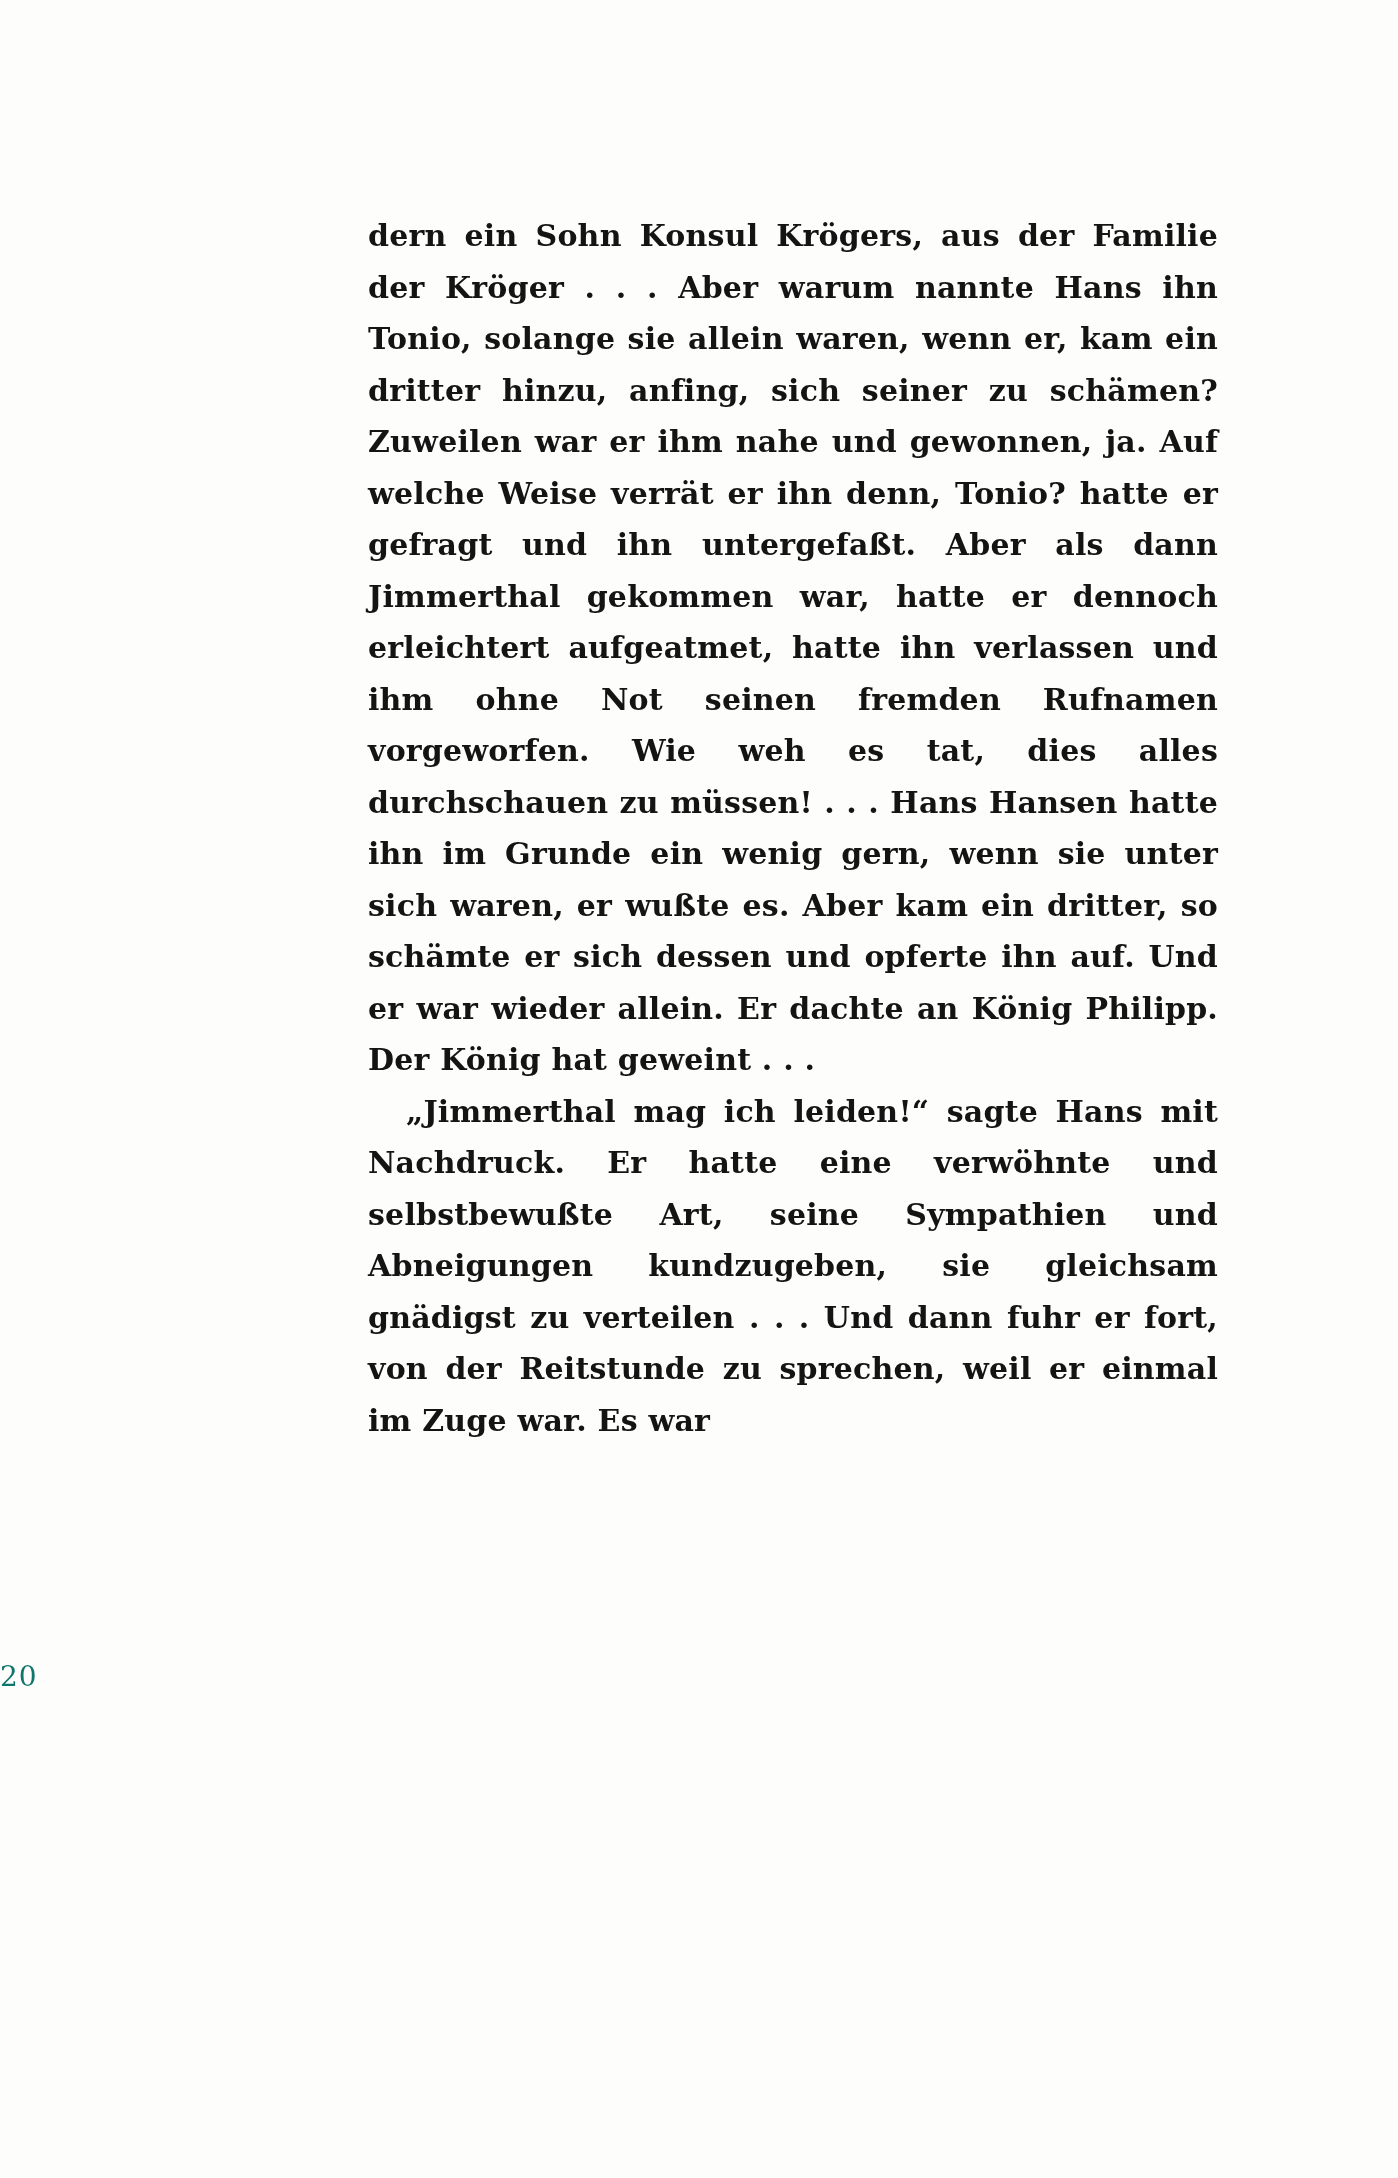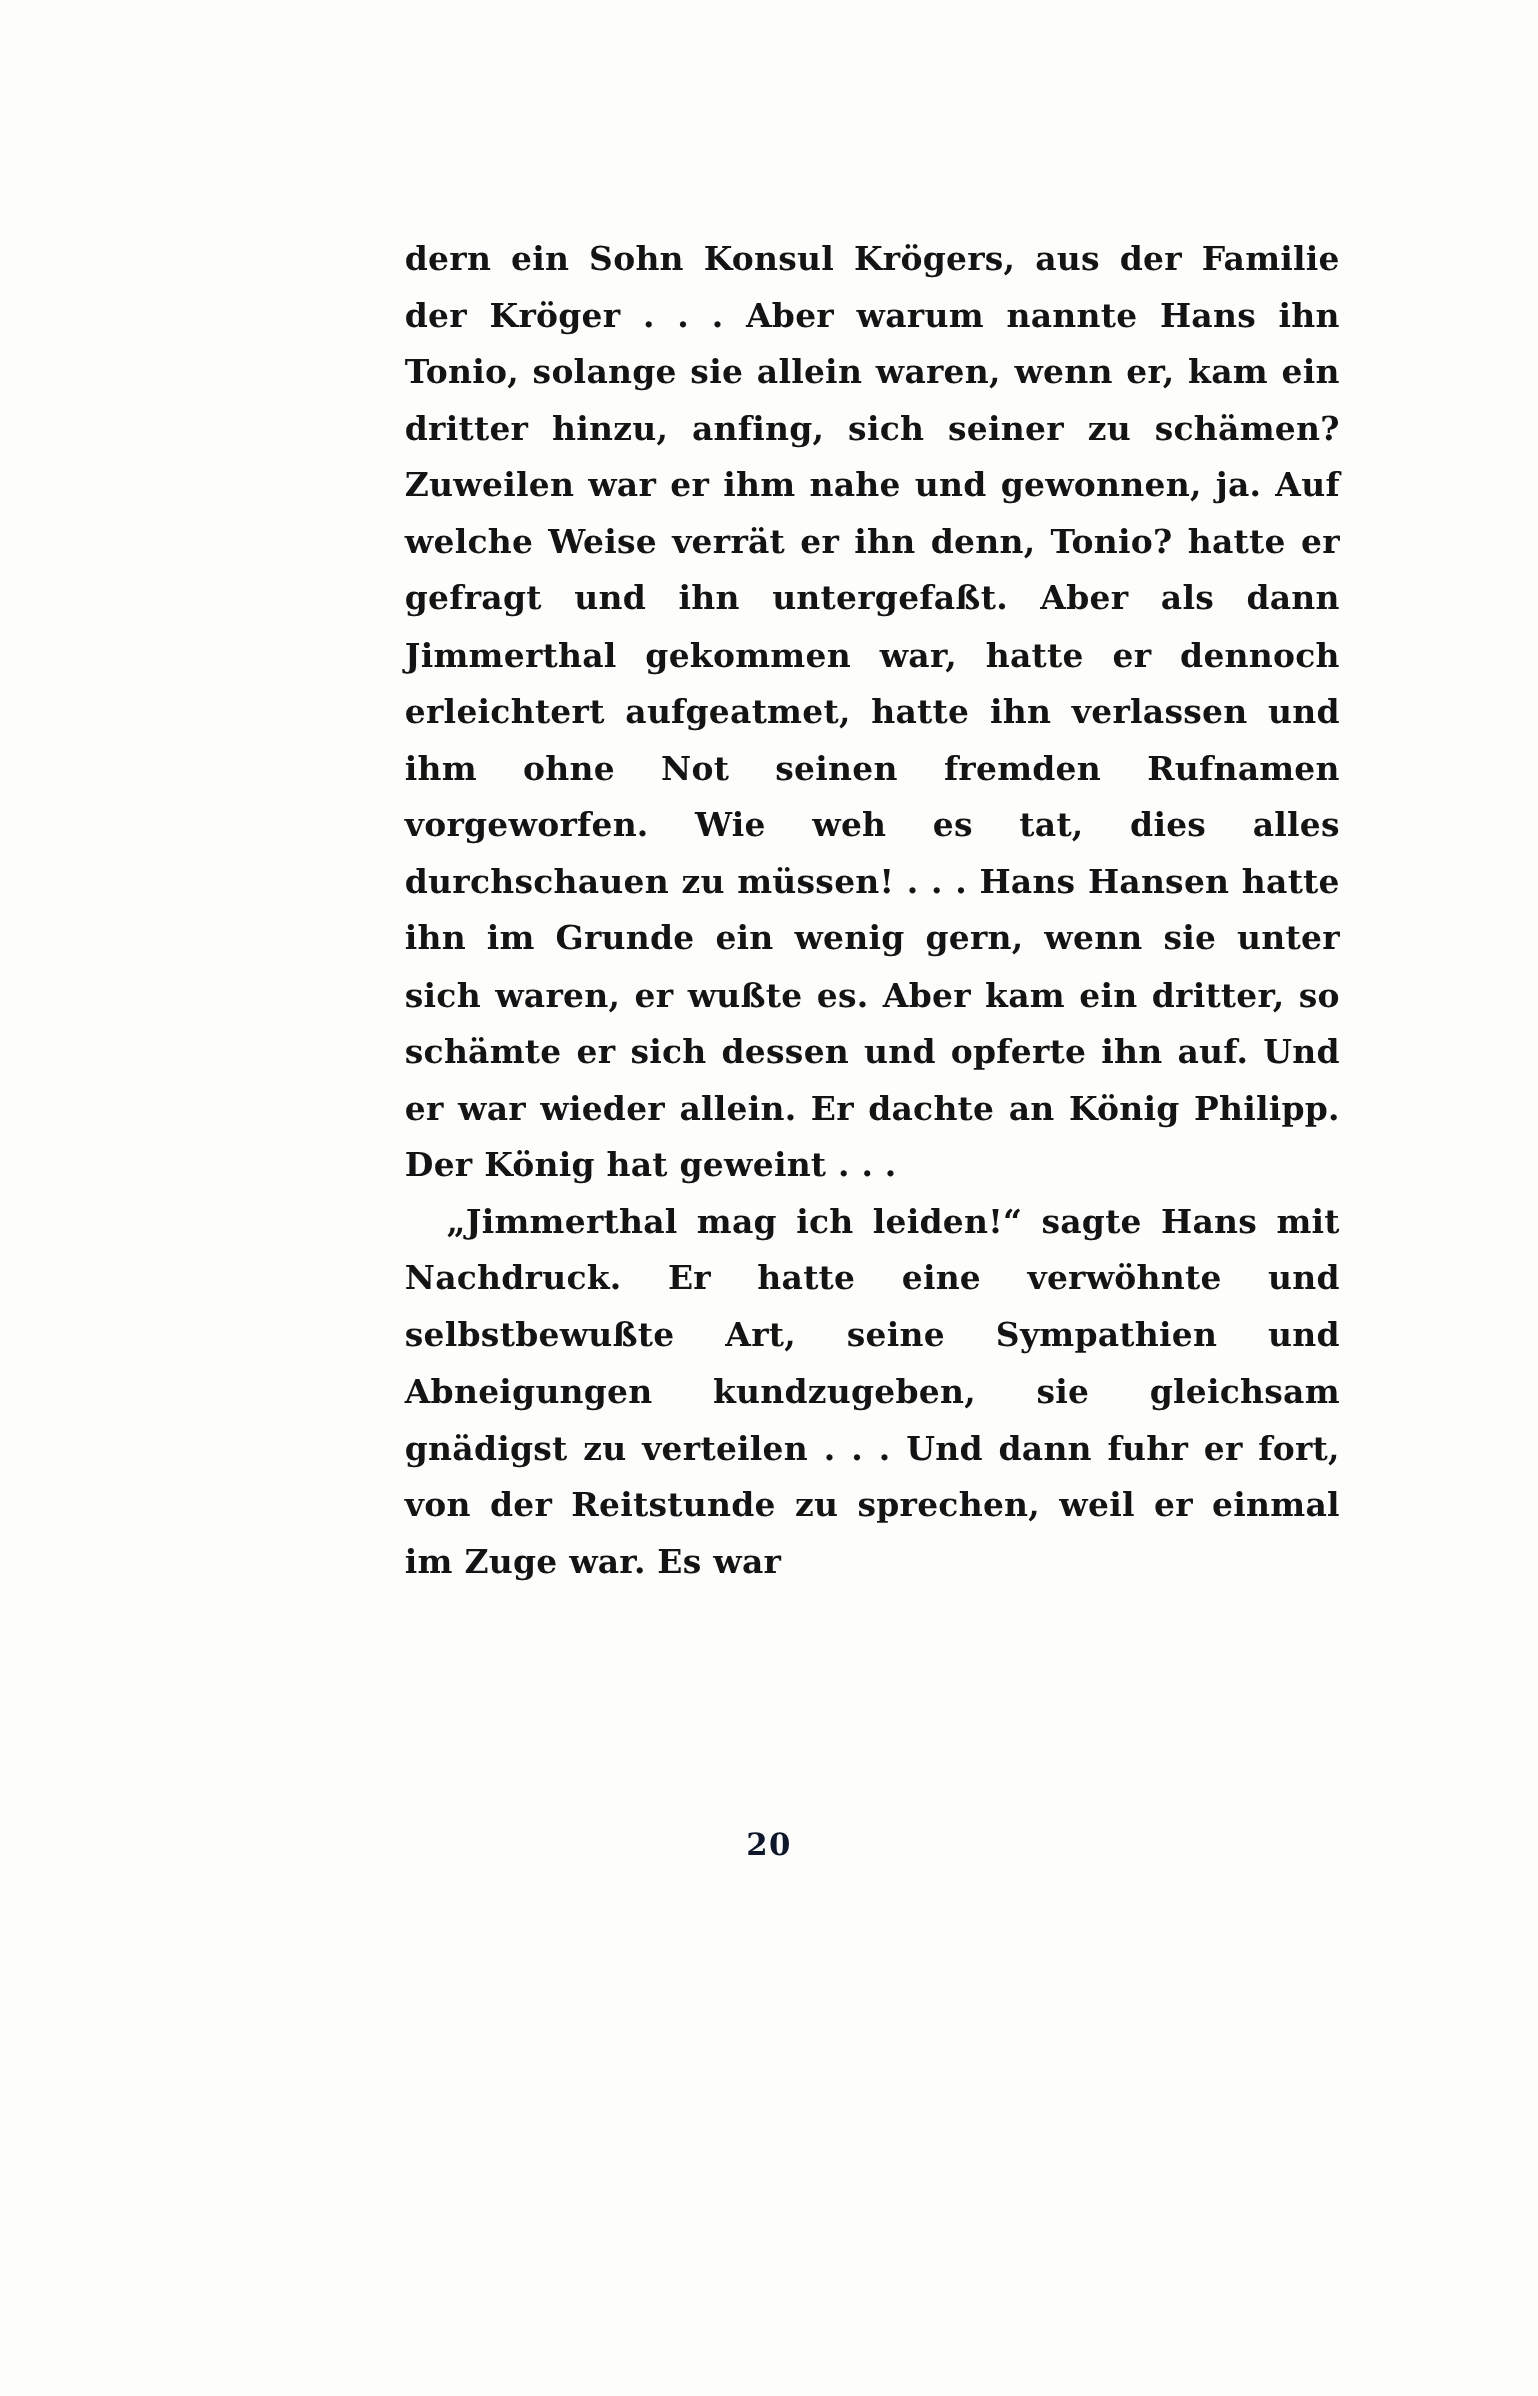--- a/index.html
+++ b/index.html
@@ -42,24 +42,24 @@
     transform-origin: left top;
   }
   .para + .para {
     text-indent: 38px;
   }
   .folio {
     position: absolute;
     left: 0;
     top: 1660px;
     width: 1398px;
-    text-align: center;
+    text-align: left;
     font-size: 28px;
-    font-weight: bold;
-    color: #0f172a;
+    font-weight: normal;
+    color: #0f766e;
     font-family: "DejaVu Serif", serif;
     letter-spacing: 1px;
   }
   
   .fraktur {
     font-family: "DejaVu Serif", serif;
     font-weight: 600;
     font-size: 30px;
     line-height: 51.5px;
     -webkit-font-smoothing: antialiased;

